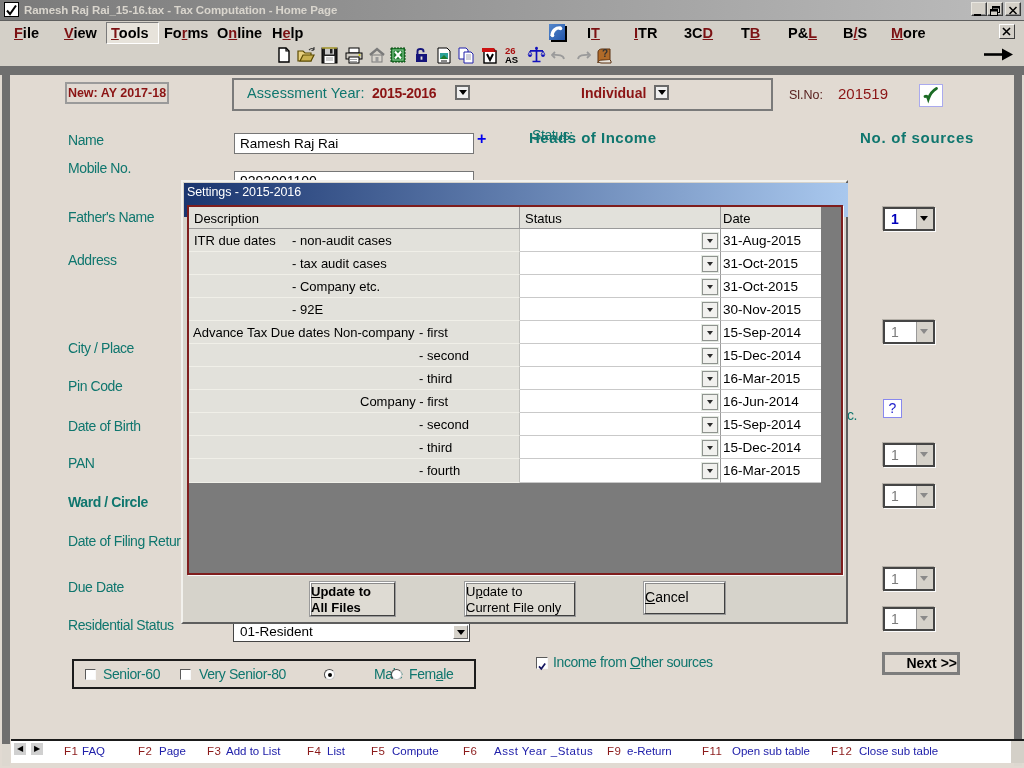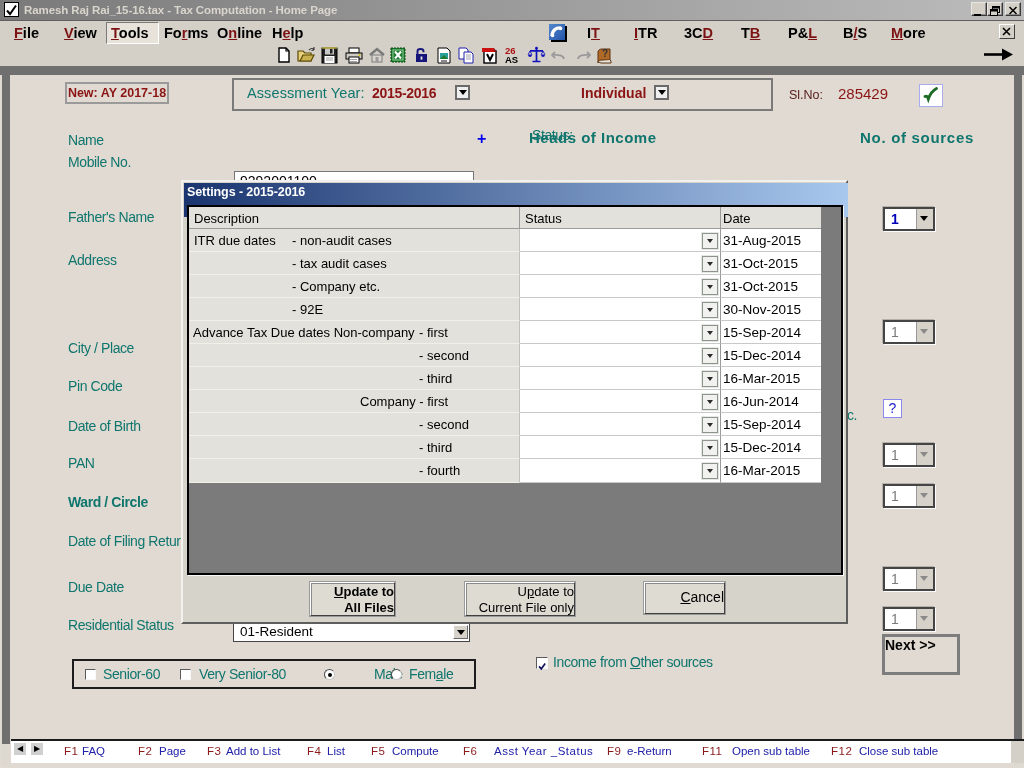--- a/index.html
+++ b/index.html
@@ -35,33 +35,33 @@
 .combo .btn{position:absolute;right:0;top:0;bottom:0;width:16px;background:#D6D2CA;
   border-left:1px solid #9a9a9a;}
 .tri{position:absolute;width:0;height:0;border:4px solid transparent;border-bottom:none;}
 .trib{border-top:5px solid #000;}
 .trig{border-top:5px solid #8a8a8a;}
 .cb{background:#fff;border:1px solid;border-color:#5a5a5a #f8f8f8 #f8f8f8 #5a5a5a;box-sizing:border-box;width:11px;height:11px;}
 
 #dlg{left:181px;top:180px;width:667px;height:444px;background:#D6D3CB;
   border:2px solid;border-color:#F2F1ED #5e5e5e #5e5e5e #F2F1ED;box-sizing:border-box;}
 #dlgtitle{left:1px;top:1px;width:661px;height:34px;background:linear-gradient(90deg,#1A356F,#A9C8EE);
-  color:#fff;font-size:12.5px;font-weight:bold;line-height:18px;padding-left:3px;letter-spacing:-0.1px;}
+  color:#fff;font-size:12.5px;font-weight:normal;line-height:18px;padding-left:3px;letter-spacing:-0.1px;}
 #dlgcontainer{left:4px;top:23px;width:656px;height:370px;background:#7B7B7B;
-  border:2px solid #000000;box-shadow:1px 1px 0 rgba(250,250,250,.95);box-sizing:border-box;}
+  border:2px solid #7f1d1d;box-shadow:1px 1px 0 rgba(250,250,250,.95);box-sizing:border-box;}
 .hdr{background:#E2E1DB;color:#000;font-size:13px;}
 .desc{background:#E2E1DB;border-bottom:1px solid #F0EFE8;border-right:1px solid #C0C0BC;}
 .wcell{background:#fff;border-bottom:1px solid #C9C9C9;}
 .rowtxt{position:absolute;font-size:13px;color:#000;white-space:nowrap;}
 .dt{font-size:13.5px !important;}
 .ddbtn{position:absolute;width:16px;height:16px;background:#F1F1EE;
   border:1px solid #8f938f;box-shadow:0 0 0 1px #E4EAE2;box-sizing:border-box;}
 .dbtn{background:#DEDBD3;border:1px solid;border-color:#fff #404040 #404040 #fff;
   box-shadow:1px 1px 0 #8a8a8a inset,0 0 0 1px #9a9a9a;box-sizing:border-box;
-  text-align:right;color:#000;}
+  text-align:left;color:#000;}
 
 #sbar{left:11px;top:739px;width:1013px;height:24px;background:#D4D0C8;border-top:2px solid #1a1a1a;box-sizing:border-box;}
 #swhite{left:11px;top:741px;width:1000px;height:22px;background:#fff;}
 .fk{position:absolute;top:745px;font-size:11.5px;color:#8B1A1A;letter-spacing:.5px;}
 .fl{position:absolute;top:745px;font-size:11.5px;color:#2020AA;}
 .sq{top:743px;width:12px;height:12px;background:#D0D0D0;text-align:center;line-height:12px;font-size:8px;color:#000;}
 </style>
 </head>
 <body>
 <div id="screen">
@@ -208,43 +208,44 @@
   <div class="abs red" style="left:372px;top:85px;font-size:14px;font-weight:bold;letter-spacing:-.3px;">2015-2016</div>
   <div class="abs" style="left:455px;top:85px;width:15px;height:15px;background:#EFEFEF;border:2px solid #6a6a6a;box-sizing:border-box;">
       <span class="tri trib" style="left:2px;top:3px;"></span>
     </div>
   <div class="abs nav" style="left:532px;top:85px;font-size:14px;margin-top:42px;">Status:</div>
   <div class="abs red" style="left:581px;top:85px;font-size:14px;font-weight:bold;">Individual</div>
   <div class="abs" style="left:654px;top:85px;width:15px;height:15px;background:#EFEFEF;border:2px solid #6a6a6a;box-sizing:border-box;">
       <span class="tri trib" style="left:2px;top:3px;"></span>
     </div>
   <div class="abs" style="left:789px;top:88px;font-size:12.5px;color:#58201E;">Sl.No:</div>
-  <div class="abs red" style="left:838px;top:85px;font-size:15px;">285429</div>
+  <div class="abs red" style="left:838px;top:85px;font-size:15px;">201519</div>
   <div class="abs" style="left:919px;top:84px;width:24px;height:23px;background:#fff;border:1px solid #AAAAEE;box-sizing:border-box;">
     <svg width="22" height="21" viewBox="0 0 22 21">
         <path d="M5 11.5 C6.5 10.5,7.5 11.5,8.3 14 C10 9,13 5.5,16.5 3.5" stroke="#1B6B24" stroke-width="2.8" fill="none" stroke-linecap="round"></path>
       </svg>
   </div>
 
   <div class="abs nav" style="left:529px;top:129px;font-size:15px;font-weight:bold;letter-spacing:.5px;">Heads of Income</div>
   <div class="abs nav" style="left:860px;top:129px;font-size:15px;font-weight:bold;letter-spacing:.7px;">No. of sources</div>
 
   <div class="abs nav" style="left:68px;top:132px;">Name</div>
-  <div class="abs nav" style="left:68px;top:154px;">Mobile No.</div>
+  <div class="abs nav" style="left:68px;top:160px;">Mobile No.</div>
   <div class="abs nav" style="left:68px;top:209px;">Father's Name</div>
   <div class="abs nav" style="left:68px;top:252px;">Address</div>
   <div class="abs nav" style="left:68px;top:340px;">City / Place</div>
   <div class="abs nav" style="left:68px;top:378px;text-align:right;">Pin Code</div>
   <div class="abs nav" style="left:68px;top:418px;">Date of Birth</div>
   <div class="abs nav" style="left:68px;top:455px;">PAN</div>
   <div class="abs nav" style="left:68px;top:494px;font-weight:bold;">Ward / Circle</div>
   <div class="abs nav" style="left:68px;top:533px;">Date of Filing Return</div>
   <div class="abs nav" style="left:68px;top:579px;">Due Date</div>
   <div class="abs nav" style="left:68px;top:617px;">Residential Status</div>
 
+  <div class="abs input" style="left:234px;top:133px;width:240px;height:21px;line-height:19px;padding-left:5px;font-size:13.5px;">Ramesh Raj Rai</div>
   <div class="abs" style="left:477px;top:130px;width:14px;height:16px;color:#0000EE;font-weight:bold;font-size:16px;">+</div>
   <div class="abs input" style="left:234px;top:171px;width:240px;height:21px;line-height:19px;padding-left:5px;">9292001100</div>
 
   <div class="abs combo" style="left:883px;top:207px;width:52px;height:24px;">
     <div class="abs" style="left:6px;top:2px;font-size:14px;font-weight:bold;color:#0000BB;">1</div>
     <div class="btn">
         <span class="tri trib" style="left:3px;top:7px;"></span>
       </div>
   </div>
   <div class="abs combo" style="left:883px;top:320px;width:52px;height:24px;">
@@ -295,21 +296,21 @@
     </div>
   <div class="abs nav" style="left:342px;top:666px;margin-left:32px;">Male</div>
   <div class="abs" style="left:391px;top:669px;width:11px;height:11px;background:#fff;border:1px solid;border-color:#4a4a4a #c8c8c8 #c8c8c8 #4a4a4a;border-radius:50%;box-sizing:border-box;"></div>
   <div class="abs nav" style="left:409px;top:666px;">Fem<span style="text-decoration:underline;">a</span>le</div>
 
   <div class="abs cb" style="left:536px;top:657px;width:12px;height:12px;"><svg width="10" height="10" viewBox="0 0 10 10">
         <path d="M2 4.3 L4.3 6.8 L8.2 1.6" stroke="#15155F" stroke-width="1.7" fill="none"></path>
       </svg></div>
   <div class="abs nav" style="left:553px;top:654px;">Income from <span style="text-decoration:underline;">O</span>ther sources</div>
 
-  <div class="abs" style="left:882px;top:634px;width:78px;height:41px;border:3px solid #7d7d7d;box-sizing:border-box;text-align:left;line-height:17px;font-size:14px;font-weight:bold;color:#000;">Next &gt;&gt;</div>
+  <div class="abs" style="left:882px;top:652px;width:78px;height:23px;border:3px solid #7d7d7d;box-sizing:border-box;text-align:right;line-height:17px;font-size:14px;font-weight:bold;color:#000;">Next &gt;&gt;</div>
 
   <div class="abs" id="dlg">
     <div class="abs" id="dlgtitle">Settings - 2015-2016</div>
     <div class="abs" id="dlgcontainer">
       <div class="abs" id="tbl" style="left:0;top:0;width:632px;height:277px;">
       <div class="abs hdr" style="left:0;top:0;width:632px;height:22px;border-bottom:1px solid #9a9a9a;box-sizing:border-box;"></div>
       <div class="rowtxt" style="left:5px;top:4px;">Description</div>
       <div class="rowtxt" style="left:336px;top:4px;">Status</div>
       <div class="rowtxt" style="left:534px;top:4px;">Date</div>
       <div class="abs" style="left:330px;top:0;width:1px;height:21px;background:#9a9a9a;"></div>

